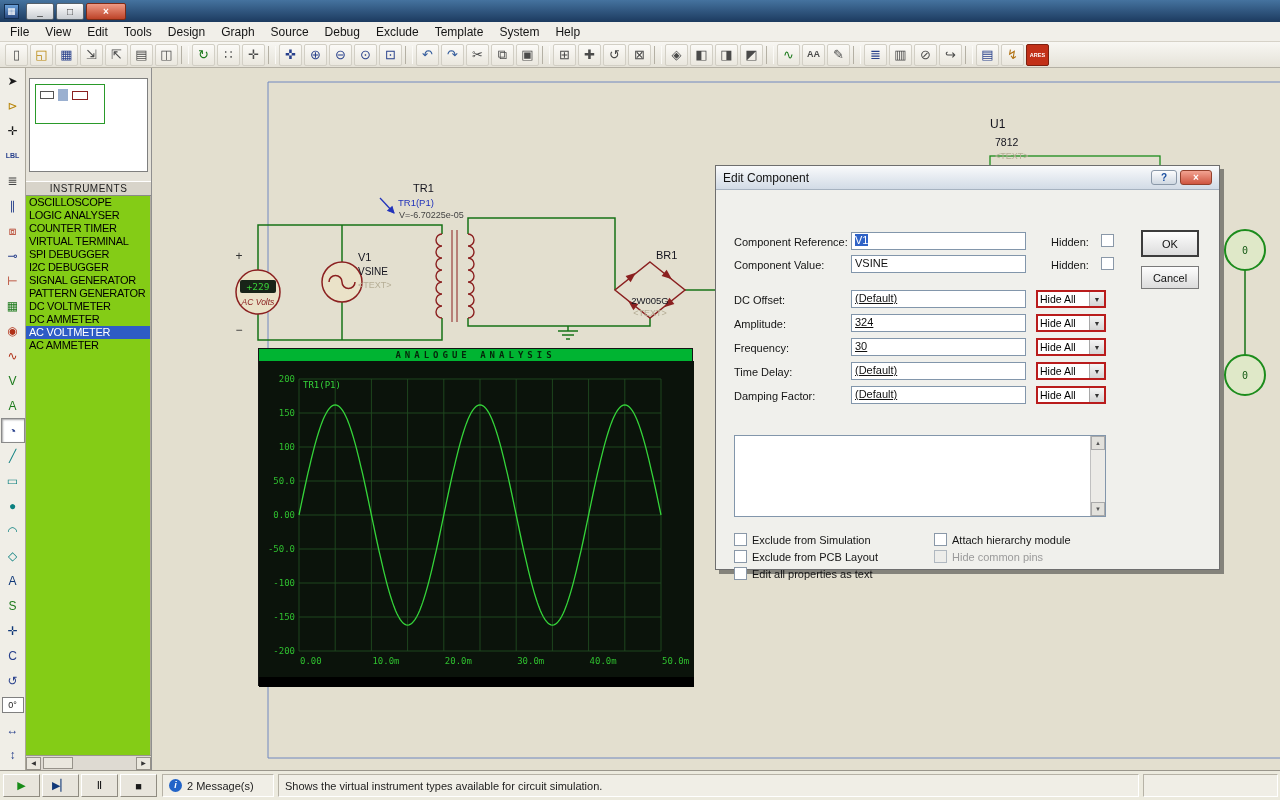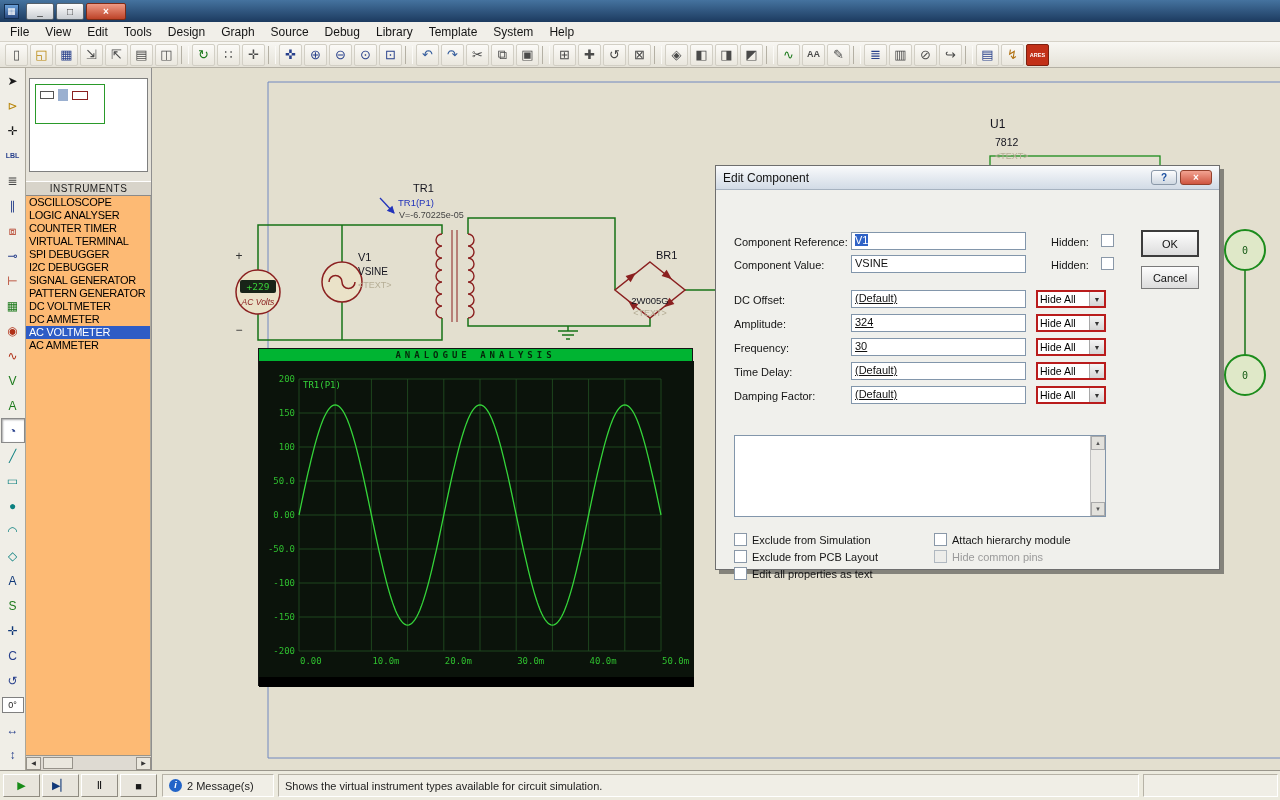--- a/index.html
+++ b/index.html
@@ -34,21 +34,21 @@
 .sbtn.active{background:#ffffff;border:1px solid #8a8a8a;box-shadow:inset 1px 1px 2px rgba(0,0,0,.35);}
 .sbtn[data-name="wire-label-mode-icon"]{font-size:7px;font-weight:bold;}
 .sbtn[data-name="rotation-angle-field"]{background:#fff;border:1px solid #808080;width:22px;height:16px;font-size:9px;margin:4px 0;line-height:14px;}
 
 
 .leftpanel{position:absolute;left:26px;top:0;width:126px;bottom:0;background:#e6e3da;border-right:1px solid #8f8f8f;}
 .overview{position:absolute;left:3px;top:10px;right:3px;height:94px;background:#fff;border:1px solid #7f7f7f;}
 .ov-sheet{position:absolute;left:5px;top:5px;width:70px;height:40px;border:1px solid #2a9a2a;}
 .ov-mark{position:absolute;}
 .instr-header{position:absolute;left:0;top:113px;right:0;height:15px;background:#d8d4ca;border-top:1px solid #fff;border-bottom:1px solid #8a8a8a;text-align:center;font-size:10px;line-height:14px;color:#222;letter-spacing:.5px;}
-.obj-list{position:absolute;left:0;top:128px;right:0;bottom:15px;background:#fdba74;border-right:1px solid #b0aca0;overflow:hidden;}
+.obj-list{position:absolute;left:0;top:128px;right:0;bottom:15px;background:#84cc16;border-right:1px solid #b0aca0;overflow:hidden;}
 .obj-item{height:13px;line-height:13px;font-size:11px;padding-left:3px;color:#000;white-space:nowrap;letter-spacing:-.3px;}
 .obj-item.selected{background:#2e5cc5;color:#fff;}
 .hscroll{position:absolute;left:0;bottom:0;right:0;height:15px;background:#dedad2;border-top:1px solid #9a968c;display:flex;align-items:center;}
 .scroll-btn{width:15px;height:13px;background:#eae7de;border:1px solid #96928a;font-size:6px;line-height:11px;text-align:center;color:#333;font-family:inherit;}
 .scroll-track{flex:1;height:13px;position:relative;}
 .scroll-thumb{position:absolute;left:2px;top:0;width:30px;height:12px;background:#eae7de;border:1px solid #96928a;}
 
 
 .canvas{position:absolute;left:152px;top:0;right:0;bottom:0;background:#e3dfcf;overflow:hidden;}
 #schematic{position:absolute;left:0;top:0;}
@@ -120,21 +120,21 @@
   <div class="menubar" data-name="menu-bar">
 
   <button class="menu-item" data-name="menu-file">File</button>
       <button class="menu-item" data-name="menu-view">View</button>
       <button class="menu-item" data-name="menu-edit">Edit</button>
       <button class="menu-item" data-name="menu-tools">Tools</button>
       <button class="menu-item" data-name="menu-design">Design</button>
       <button class="menu-item" data-name="menu-graph">Graph</button>
       <button class="menu-item" data-name="menu-source">Source</button>
       <button class="menu-item" data-name="menu-debug">Debug</button>
-      <button class="menu-item" data-name="menu-library">Library</button>
+      <button class="menu-item" data-name="menu-library">Exclude</button>
       <button class="menu-item" data-name="menu-template">Template</button>
       <button class="menu-item" data-name="menu-system">System</button>
       <button class="menu-item" data-name="menu-help">Help</button>
     </div>
 
   <div class="toolbar" data-name="main-toolbar">
 
   <button class="tbtn" data-name="new-design-icon">▯</button>
       <button class="tbtn" data-name="open-design-icon" style="color: rgb(184, 134, 11);">◱</button>
       <button class="tbtn" data-name="save-design-icon" style="color: rgb(40, 64, 140);">▦</button>

